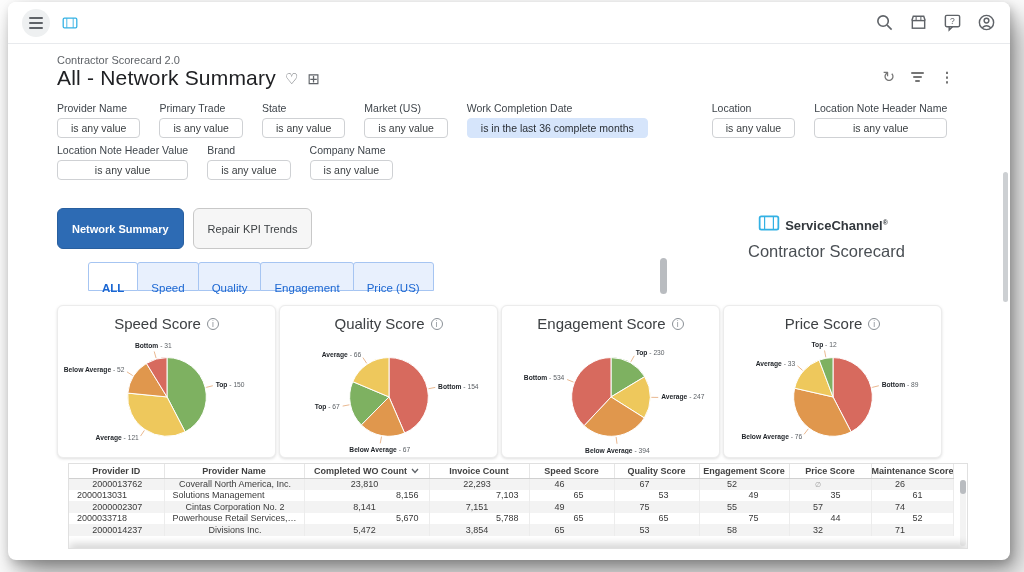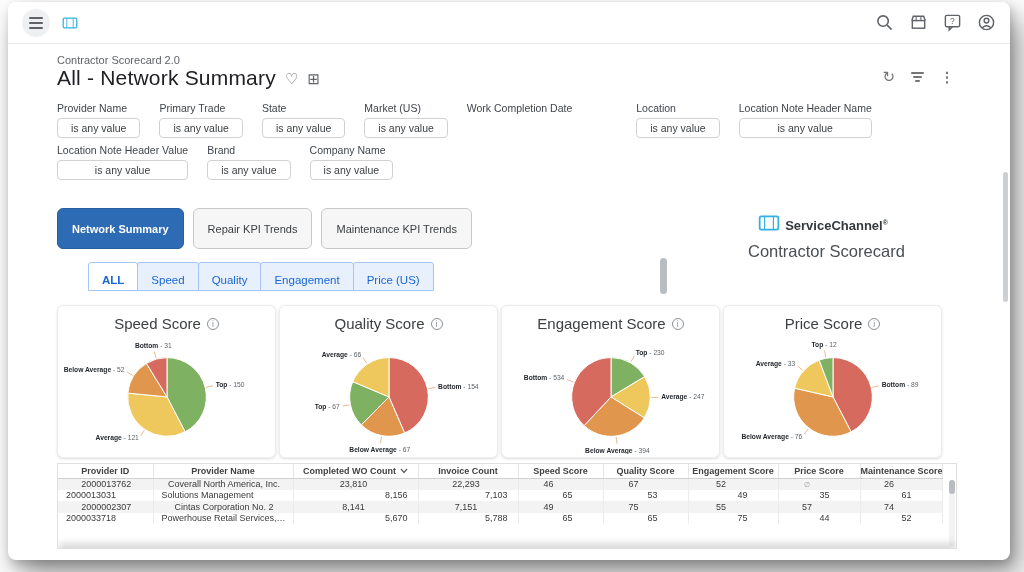--- a/index.html
+++ b/index.html
@@ -51,21 +51,21 @@
 
   
   .brand { position:absolute; left:740px; top:212px; width:150px; text-align:center; }
   .brand-top { display:flex; align-items:center; justify-content:center; gap:5px; }
   .brand-name { font-size:13px; font-weight:bold; color:#33383d; }
   .brand-name sup { font-size:7px; }
   .brand-sub { margin-top:6px; font-size:16.5px; color:#4a4f54; white-space:nowrap; }
 
   
   .tab-row { position:absolute; left:80px; top:260px; display:flex; }
-  .tab { height:29px; line-height:27px; padding:4px 13px; font-size:11.5px; color:#1a66d2;
+  .tab { height:29px; line-height:27px; padding:12px 13px; font-size:11.5px; color:#1a66d2;
     background:#e8f0fd; border:1px solid #a6c5f2; margin-left:-1px; cursor:pointer;
     border-radius:3px 3px 0 0; white-space:nowrap; }
   .tab:first-child { margin-left:0; }
   .tab.active { background:#fff; font-weight:bold; }
   .mini-scrollbar { position:absolute; left:652px; top:256px; width:7px; height:36px;
     background:#b9bcc0; border-radius:4px; cursor:grab; }
   .page-scrollbar { position:absolute; right:2px; top:170px; width:5px; height:130px;
     background:#cdd0d3; border-radius:3px; cursor:grab; }
 
   
@@ -76,21 +76,21 @@
     margin-top:9px; font-size:15px; color:#3d4043; }
   .info-i { display:inline-flex; width:12px; height:12px; border:1px solid #8a9096;
     border-radius:50%; font-size:8.5px; align-items:center; justify-content:center;
     color:#8a9096; cursor:pointer; }
   .pie-svg { display:block; width:218px; height:122px; }
   .pie-label { font-size:6.8px; }
   .pie-label-name { font-weight:bold; fill:#1f2328; }
   .pie-label-val { fill:#5c6166; }
 
   
-  .table-card { position:absolute; left:49px; top:461px; width:900px; height:86px;
+  .table-card { position:absolute; left:60px; top:461px; width:900px; height:86px;
     background:#fff; border:1px solid #e0e0e0; overflow:hidden; }
   table { border-collapse:collapse; table-layout:fixed; width:884px; font-size:9px; color:#3a3a3a; }
   th { height:14px; font-size:9px; font-weight:bold; color:#424242; text-align:center;
     border-bottom:1px solid #d0d0d0; border-right:1px solid #e6e6e6; white-space:nowrap;
     overflow:hidden; cursor:pointer; }
   td { height:11.5px; border-right:1px solid #ececec; white-space:nowrap; overflow:hidden;
     text-overflow:ellipsis; padding:0 6px; cursor:pointer; }
   tr.striped td { background:#f3f3f3;text-align:center; }
   td.left { text-align:left; padding-left:8px; }
   td.num { text-align:right; padding-right:10px; }
@@ -178,20 +178,21 @@
       <div class="filter">
         <div class="filter-label">State</div>
         <div class="filter-value">is any value</div>
       </div>
       <div class="filter">
         <div class="filter-label">Market (US)</div>
         <div class="filter-value">is any value</div>
       </div>
       <div class="filter">
         <div class="filter-label">Work Completion Date</div>
+        <div class="filter-value active">is in the last 36 complete months</div>
       </div>
       <div class="filter">
         <div class="filter-label">Location</div>
         <div class="filter-value">is any value</div>
       </div>
       <div class="filter">
         <div class="filter-label">Location Note Header Name</div>
         <div class="filter-value">is any value</div>
       </div>
     </div>
@@ -206,21 +207,20 @@
       </div>
       <div class="filter">
         <div class="filter-label">Company Name</div>
         <div class="filter-value">is any value</div>
       </div>
     </div>
 
   <div class="nav-row">
       <button class="navbtn primary">Network Summary</button>
       <button class="navbtn">Repair KPI Trends</button>
-      <button class="navbtn">Maintenance KPI Trends</button>
     </div>
 
   <div class="brand">
     <div class="brand-top">
       <span>
         <svg width="22" height="18" viewBox="0 0 20 16" fill="none" stroke="#33b1e4" stroke-width="1.6">
           <rect x="1.5" y="2" width="17" height="12" rx="1.5"></rect>
           <path d="M6 2 v12 M14 2 v12" stroke-width="1.1"></path>
         </svg>
       </span>
@@ -388,20 +388,31 @@
             <td class="left">2000033718</td>
             <td class="left">Powerhouse Retail Services, In...</td>
             <td class="num">5,670</td>
             <td class="num">5,788</td>
             <td class="score">65</td>
             <td class="score">65</td>
             <td class="score">75</td>
             <td class="score">44</td>
             <td class="score">52</td>
           </tr>
+          <tr class="striped">
+            <td class="left">2000014237</td>
+            <td class="left">Divisions Inc.</td>
+            <td class="num">5,472</td>
+            <td class="num">3,854</td>
+            <td class="score">65</td>
+            <td class="score">53</td>
+            <td class="score">58</td>
+            <td class="score">32</td>
+            <td class="score">71</td>
+          </tr>
         </tbody>
     </table>
     <div class="table-scrollbar">
         <div class="thumb"></div>
       </div>
     <div class="table-fade"></div>
   </div>
 
 </div>
 

